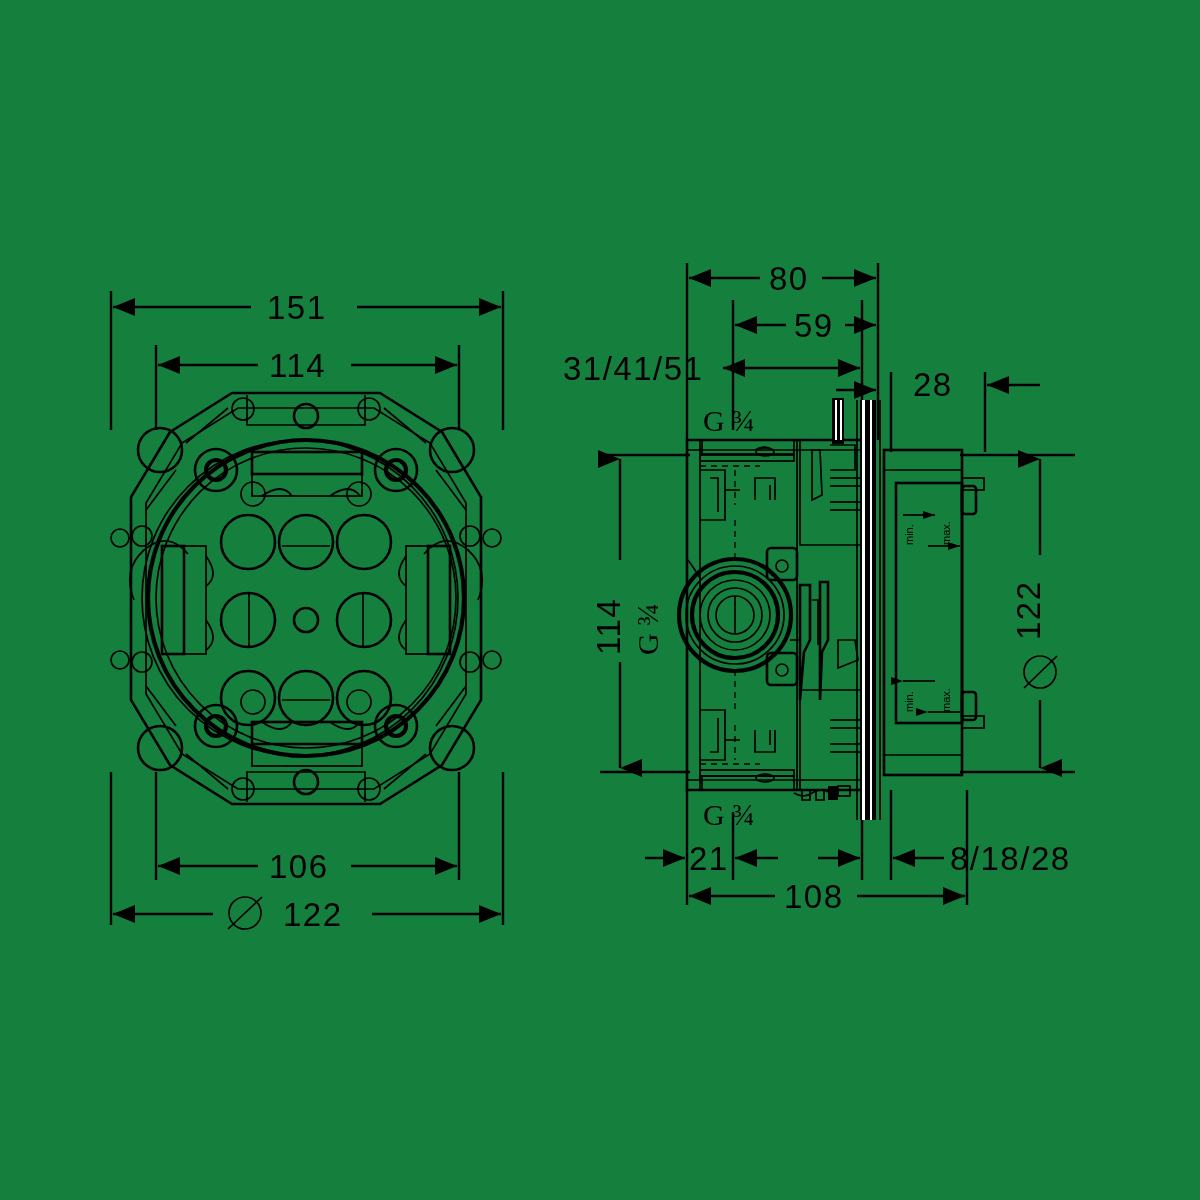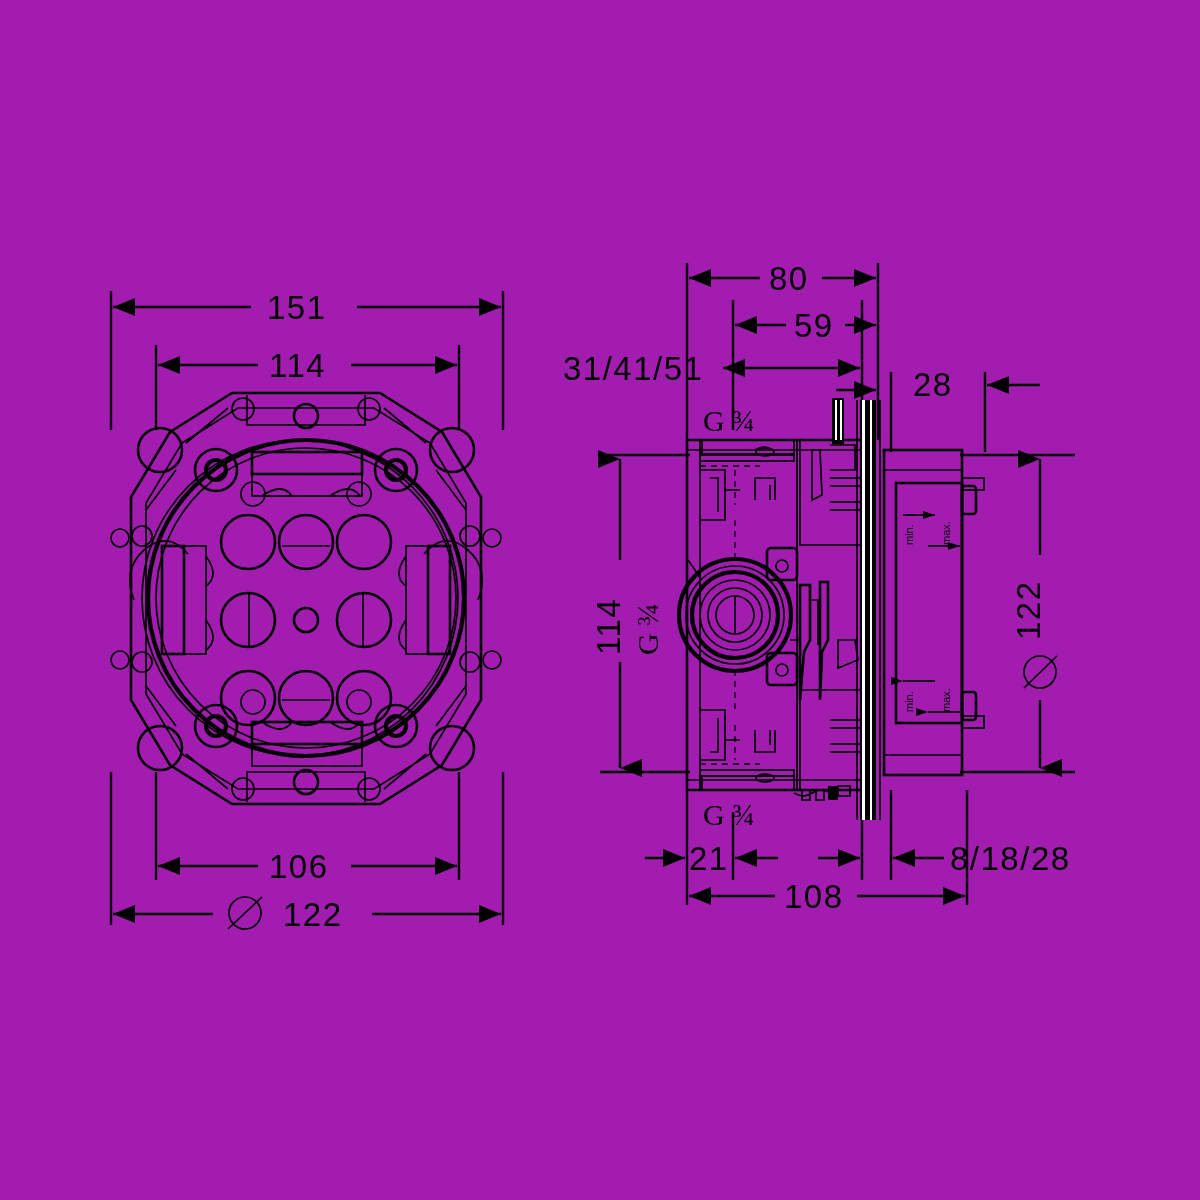--- a/index.html
+++ b/index.html
@@ -2,21 +2,21 @@
 <html><head>
 <meta charset="utf-8">
 <title>Technical Drawing</title>
 <style>
   html,body{margin:0;padding:0;background:#ffffff;}
   body{
     width:1200px;height:1200px;overflow:hidden;
     font-family:"Liberation Sans", sans-serif;
     color:#000;
   }
-  #sheet{position:relative;width:1200px;height:1200px;background:#a21caf;}
+  #sheet{position:relative;width:1200px;height:1200px;background:#15803d;}
   svg{display:block;}
   .dimtext{
     font-family:"Liberation Sans", sans-serif;
     font-size:33px;
     letter-spacing:1.5px;
     fill:#000;
   }
   .threadtext{
     font-family:"Liberation Serif", serif;
     font-size:30px;

